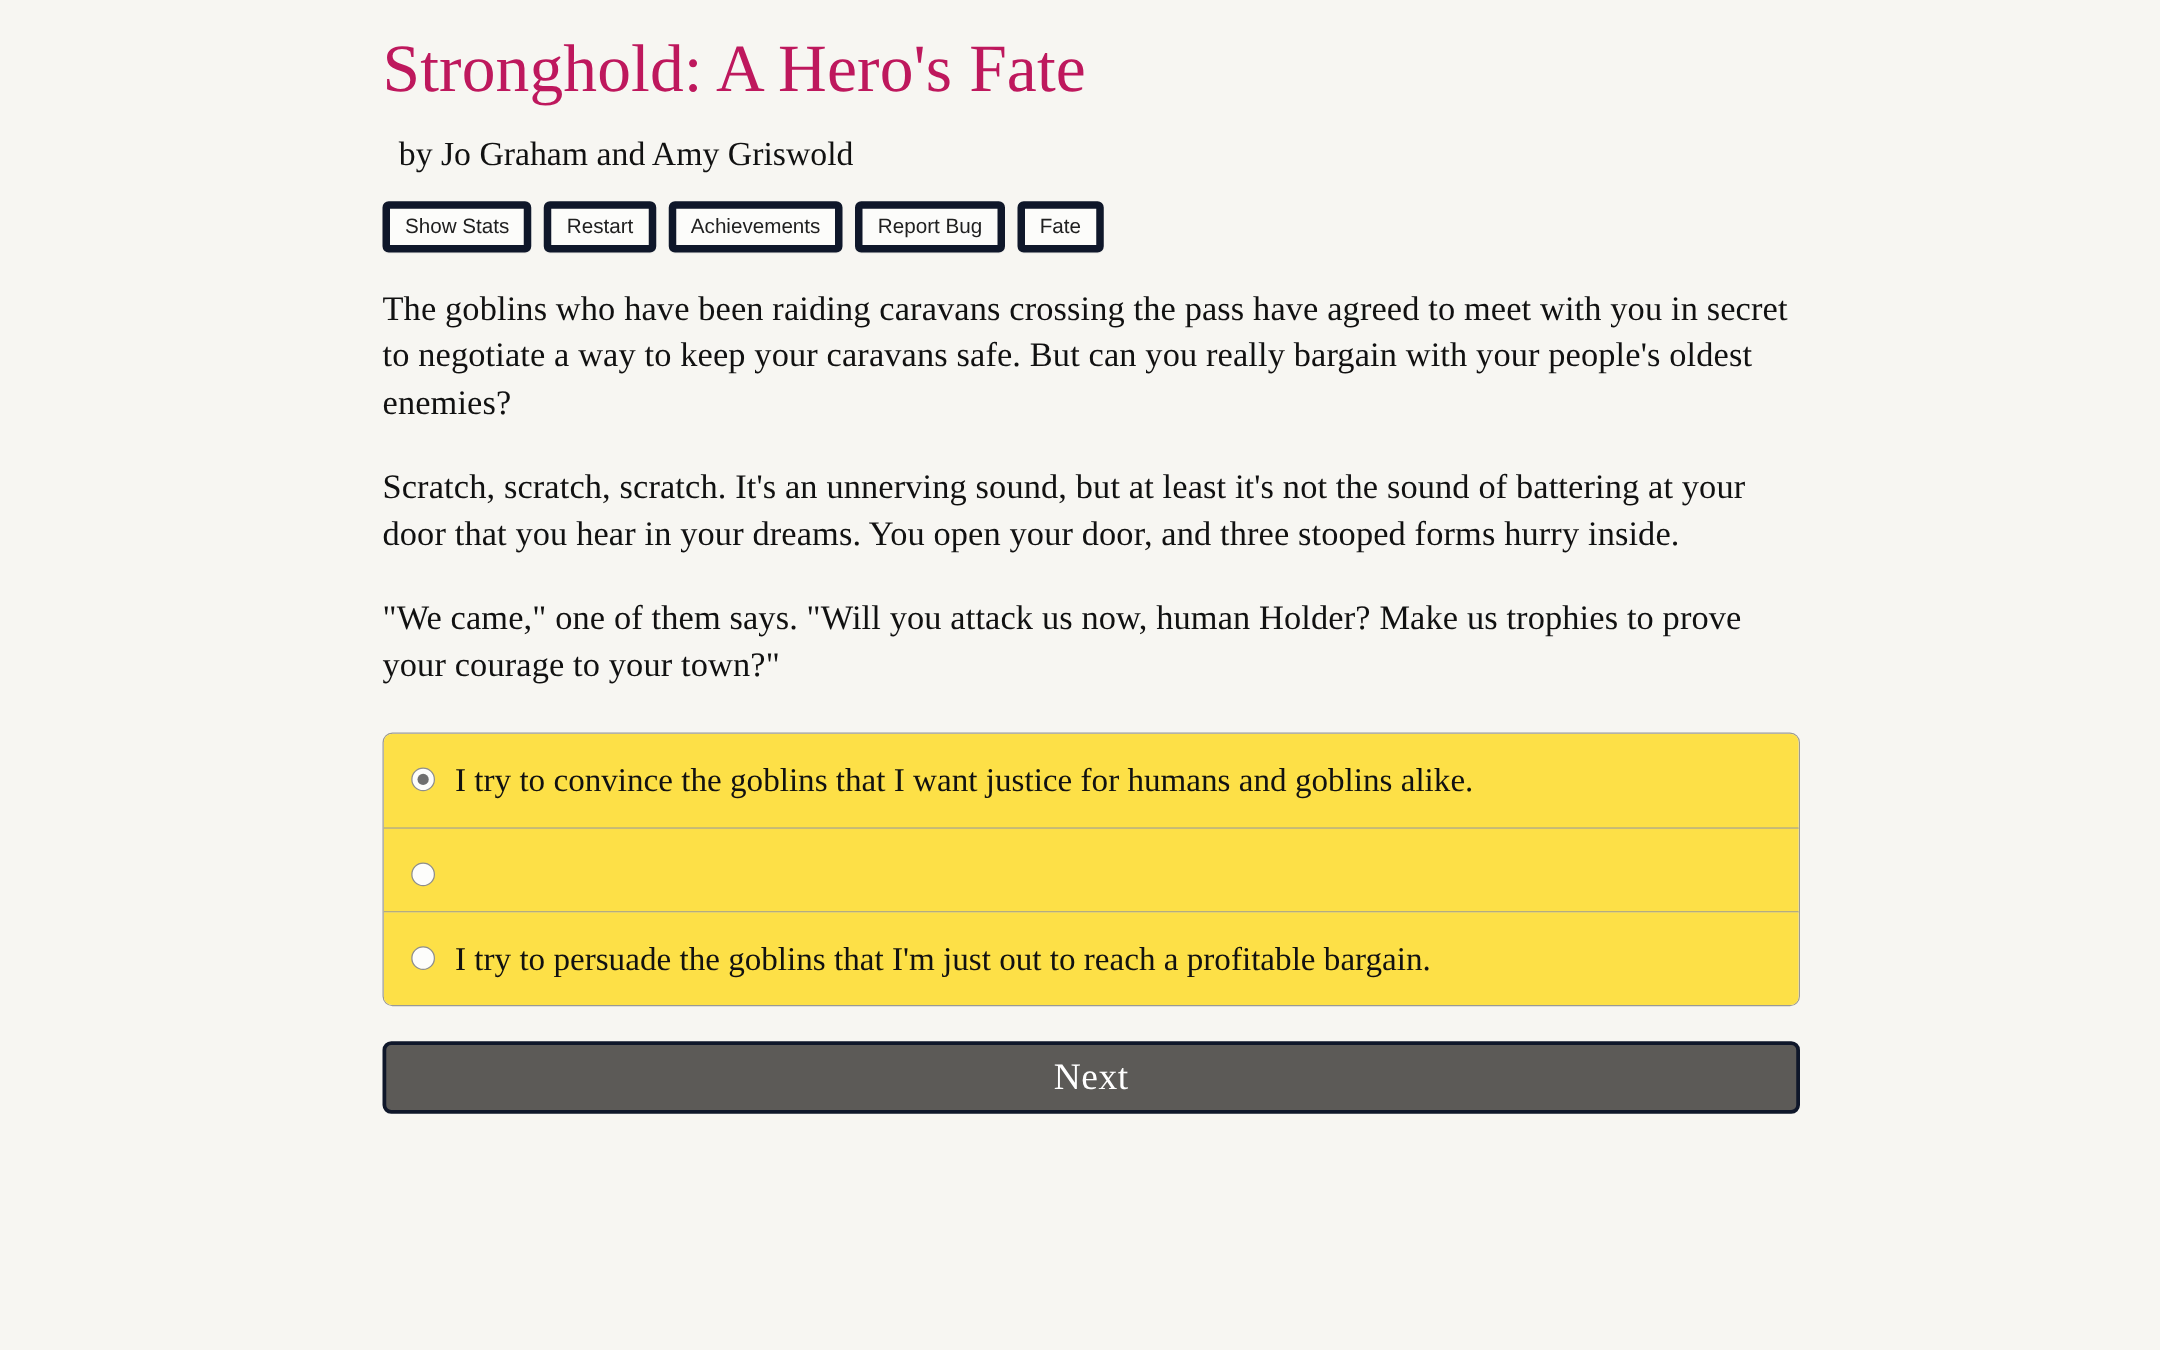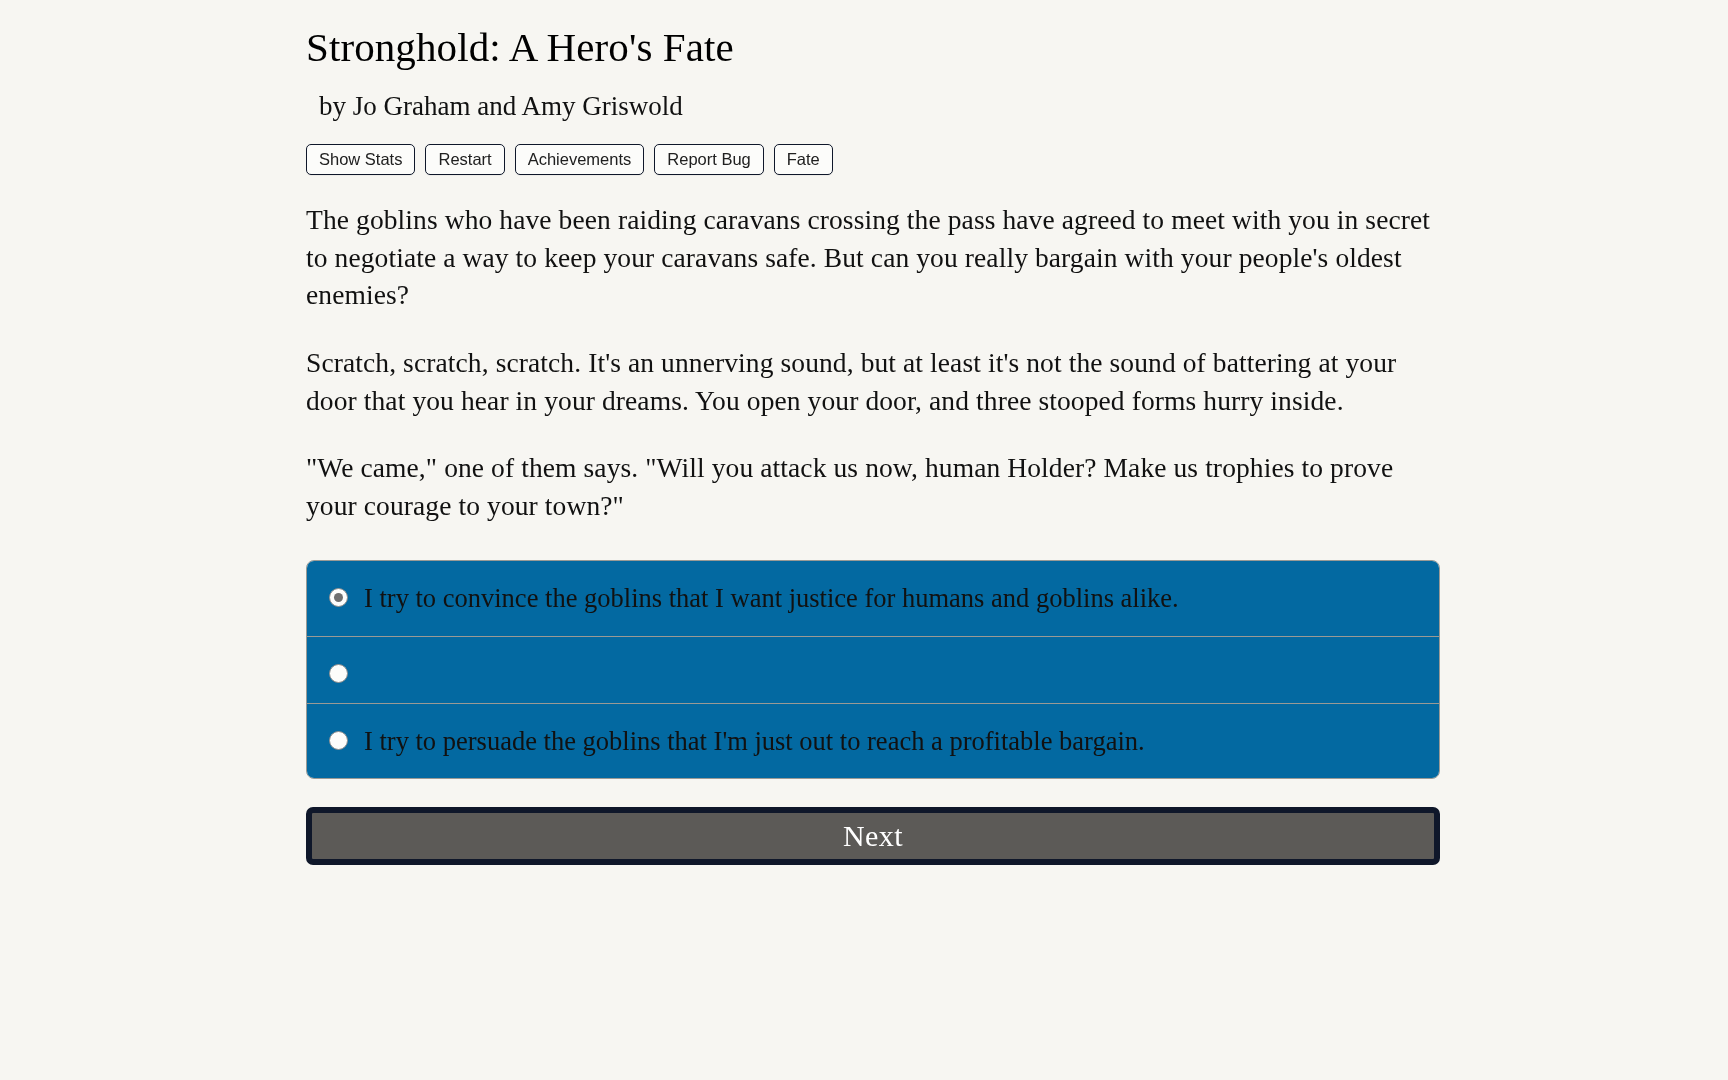--- a/index.html
+++ b/index.html
@@ -20,43 +20,43 @@
     position: relative;
     box-sizing: border-box;
   }
   .content {
     position: absolute;
     left: 306px;
     top: 22px;
     width: 1134px;
   }
   .game-title {
-    font-size: 41px;
+    font-size: 54px;
     font-weight: normal;
     letter-spacing: 0.1px;
     margin: 0 0 0 0;
     line-height: 1.25;
-    color: #000000;
+    color: #be185d;
   }
   .byline {
     font-size: 27px;
     margin: 18px 0 0 13px;
     color: #111;
   }
   .toolbar {
     margin-top: 22px;
     display: flex;
     gap: 10px;
     align-items: center;
   }
   .tb-btn {
     font-family: "Liberation Sans", sans-serif;
     font-size: 16.5px;
     background: #fcfcfa;
-    border: 1px solid #0f172a;
+    border: 6px solid #0f172a;
     border-radius: 5px;
     padding: 5px 12px 6px 12px;
     color: #202020;
     line-height: 1.1;
     cursor: pointer;
     box-shadow: 0 1px 0 rgba(0,0,0,0.04);
   }
   .story {
     margin-top: 26px;
   }
@@ -75,21 +75,21 @@
     border-radius: 8px;
     background: #f7f6f2;
     overflow: hidden;
   }
   .choice {
     display: flex;
     align-items: flex-start;
     padding: 20px 20px 20px 22px;
     border-bottom: 1px solid #9a9a95;
     cursor: pointer;
-    background: #0369a1;
+    background: #fde047;
   }
   .choice:last-child { border-bottom: none; }
   .radio {
     flex: 0 0 auto;
     width: 19px;
     height: 19px;
     border-radius: 50%;
     border: 1.5px solid #8e8e8e;
     background: #fdfdfb;
     margin-top: 7px;
@@ -112,21 +112,21 @@
   .choice-label {
     font-size: 26.5px;
     line-height: 1.3;
     color: #111;
   }
   .next-btn {
     margin-top: 28px;
     width: 100%;
     height: 58px;
     background: #5c5a57;
-    border: 6px solid #0f172a;
+    border: 3px solid #0f172a;
     border-radius: 7px;
     color: #ffffff;
     font-family: "Liberation Serif", serif;
     font-size: 30px;
     letter-spacing: 0.4px;
     cursor: pointer;
     display: flex;
     align-items: center;
     justify-content: center;
   }

